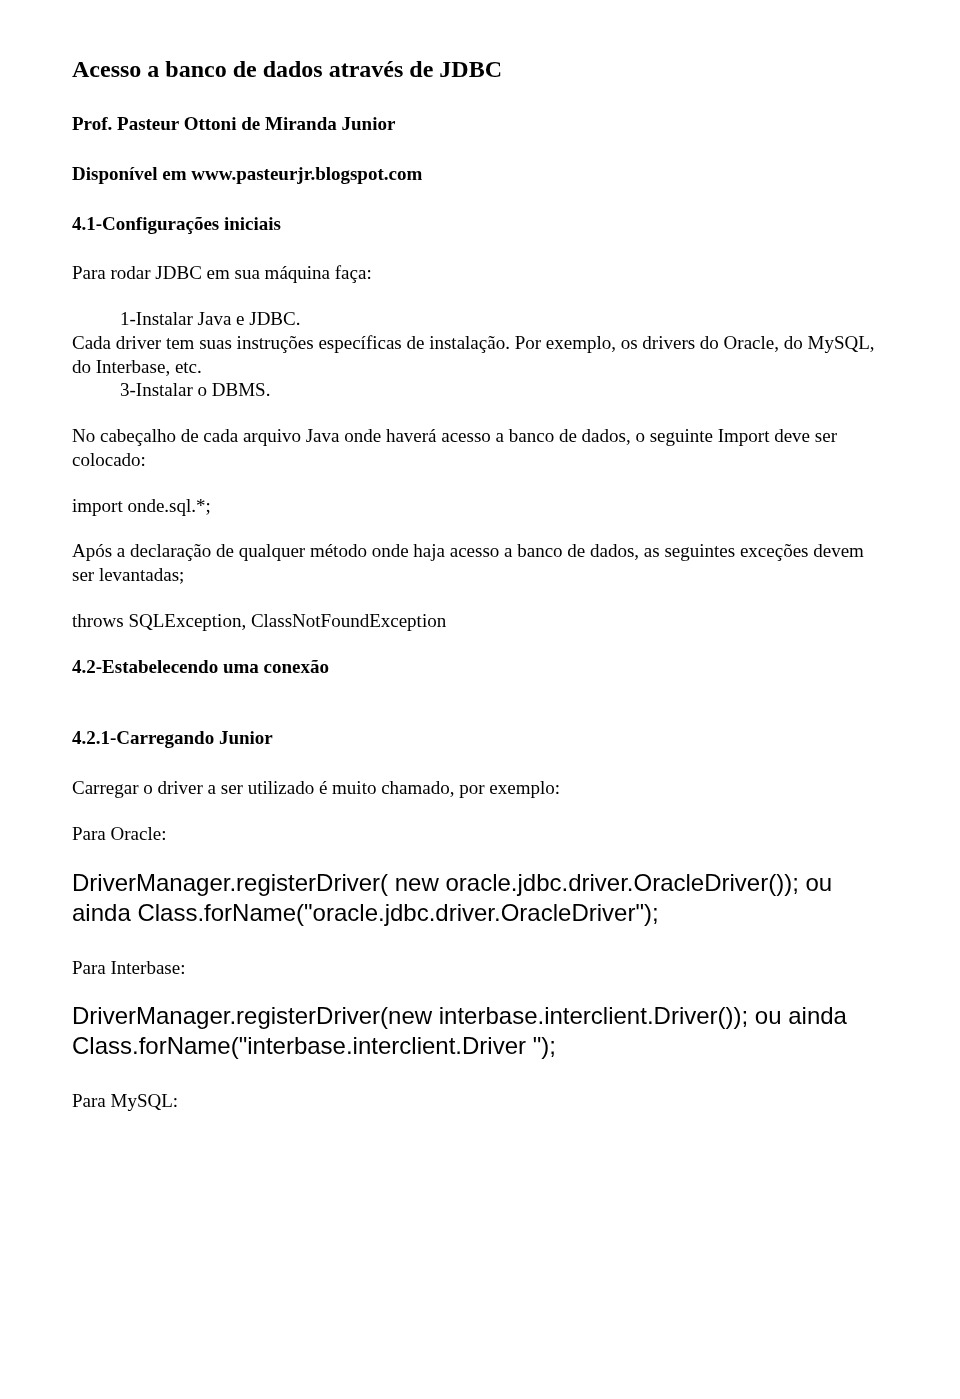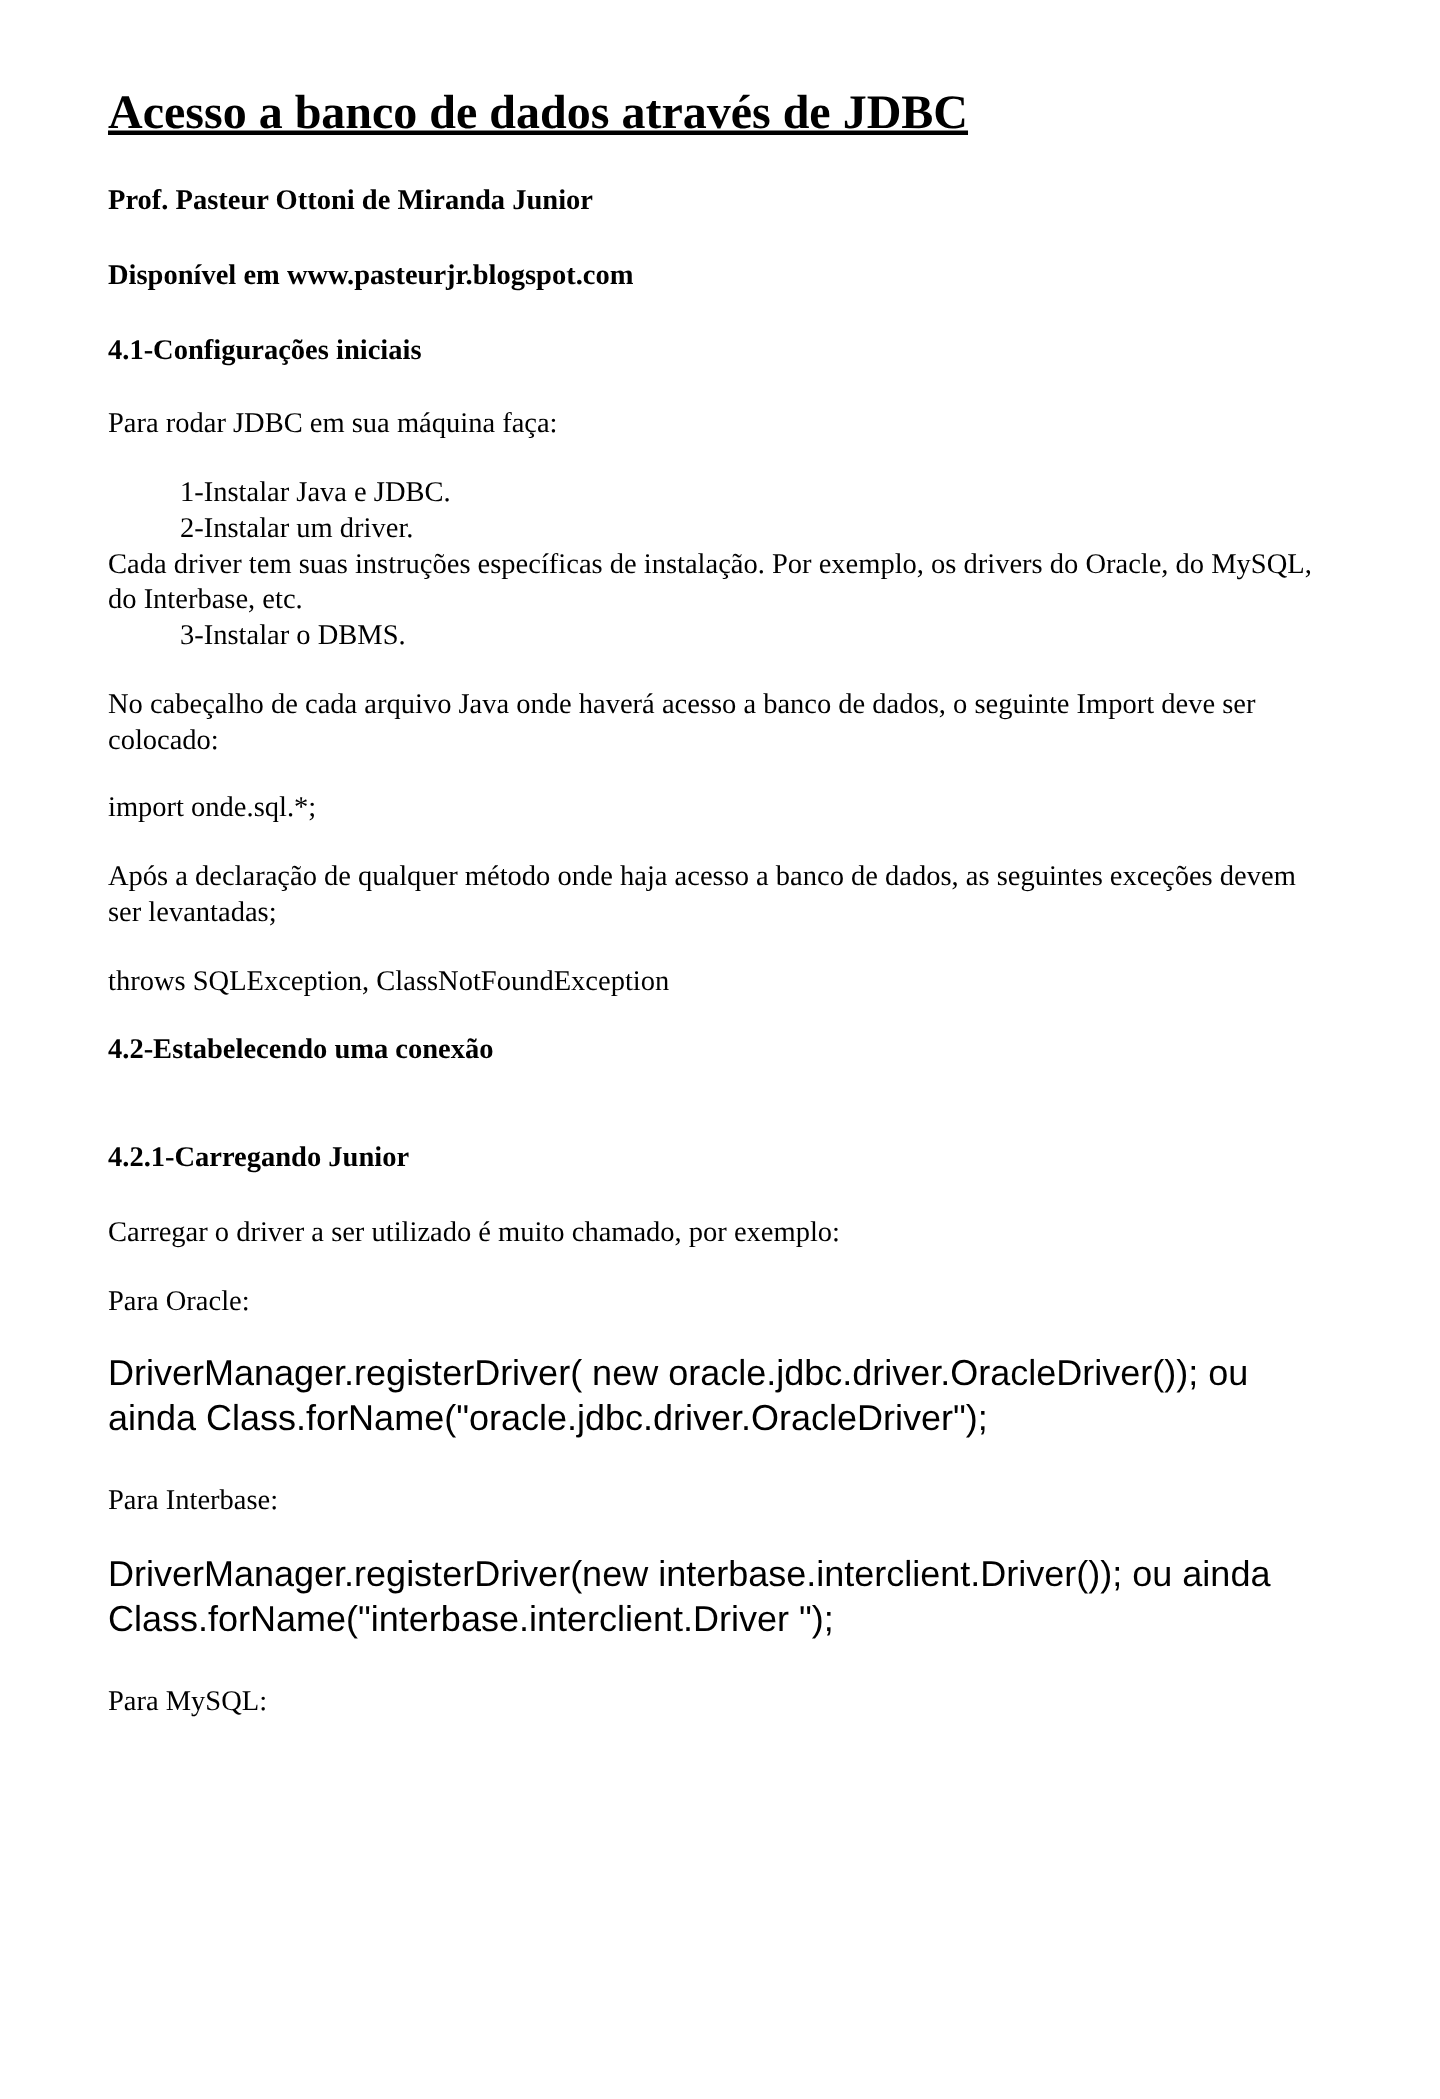--- a/index.html
+++ b/index.html
@@ -7,24 +7,23 @@
     font-size: 19px;
     line-height: 1.25;
     color: #000;
     background: #fff;
     margin: 0;
     padding: 54px 72px 40px 72px;
     width: 960px;
     box-sizing: border-box;
   }
   h1 {
-    font-size: 32px;
+    font-size: 24px;
     font-weight: bold;
     margin: 0 0 28px 0;
-    text-decoration: underline;
   }
   .bold {
     font-weight: bold;
     margin: 0 0 26px 0;
   }
   p {
     margin: 0 0 22px 0;
   }
   .indent {
     margin-left: 48px;
@@ -61,21 +60,20 @@
 <p class="bold">Prof. Pasteur Ottoni de Miranda Junior</p>
 
 <p class="bold">Disponível em www.pasteurjr.blogspot.com</p>
 
 <p class="section-h">4.1-Configurações iniciais</p>
 
 <p>Para rodar JDBC em sua máquina faça:</p>
 
 <div class="block">
   <div class="indent tight">1-Instalar Java e JDBC.</div>
-  <div class="indent tight">2-Instalar um driver.</div>
   <div class="tight">Cada driver tem suas instruções específicas de instalação. Por exemplo, os drivers do Oracle, do MySQL, do Interbase, etc.</div>
   <div class="indent tight">3-Instalar o DBMS.</div>
 </div>
 
 <p>No cabeçalho de cada arquivo Java onde haverá acesso a banco de dados, o seguinte Import deve ser colocado:</p>
 
 <p>import onde.sql.*;</p>
 
 <p>Após a declaração de qualquer método onde haja acesso a banco de dados, as seguintes exceções devem ser levantadas;</p>
 

